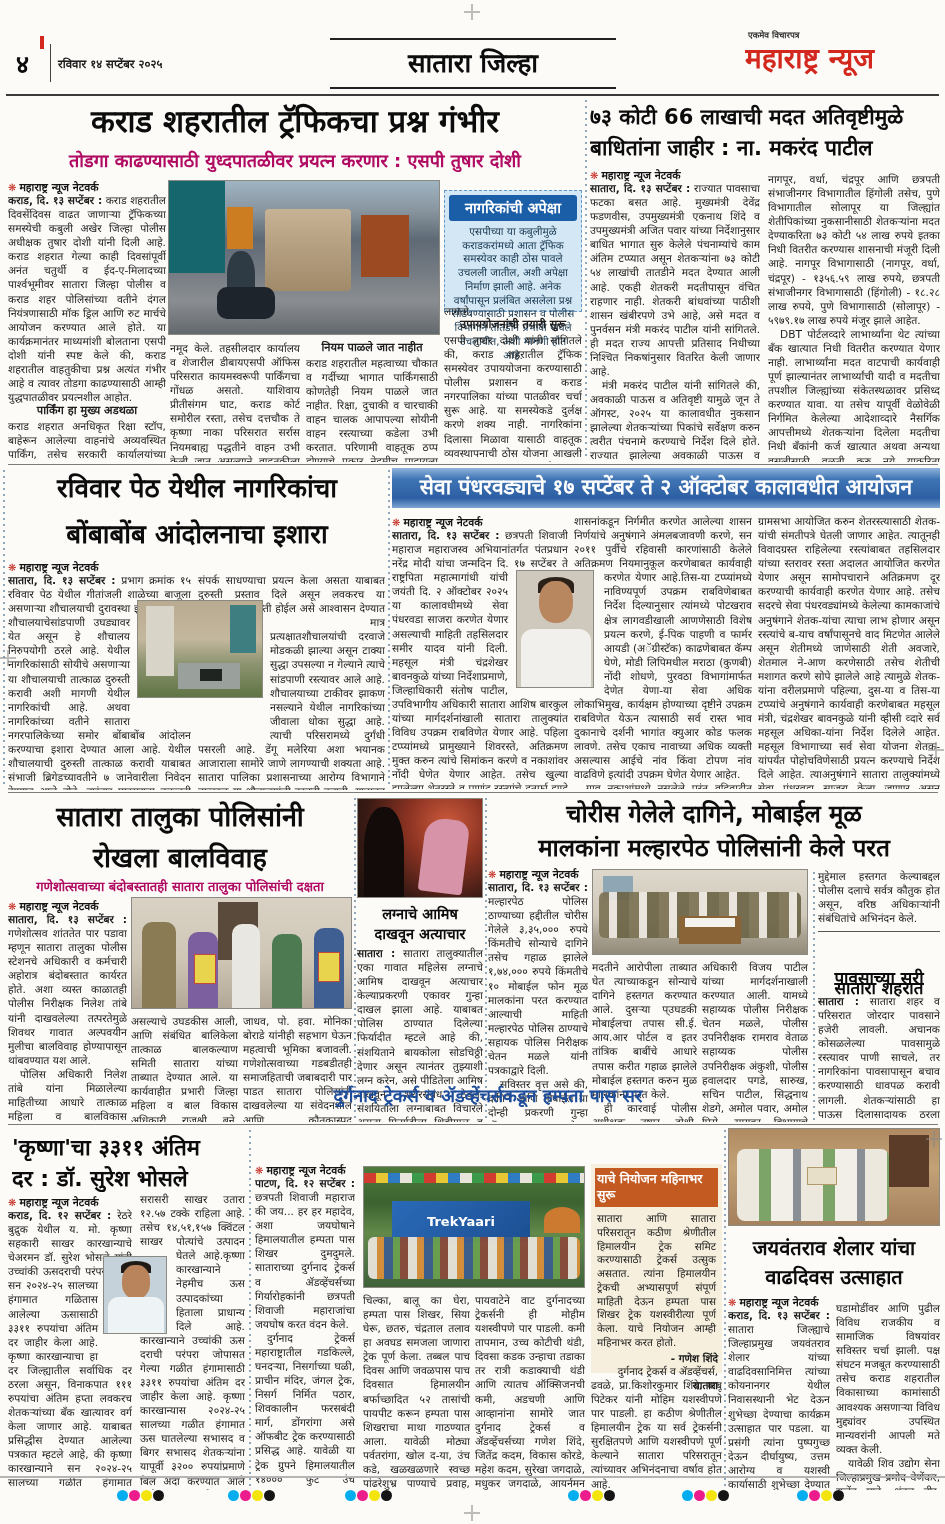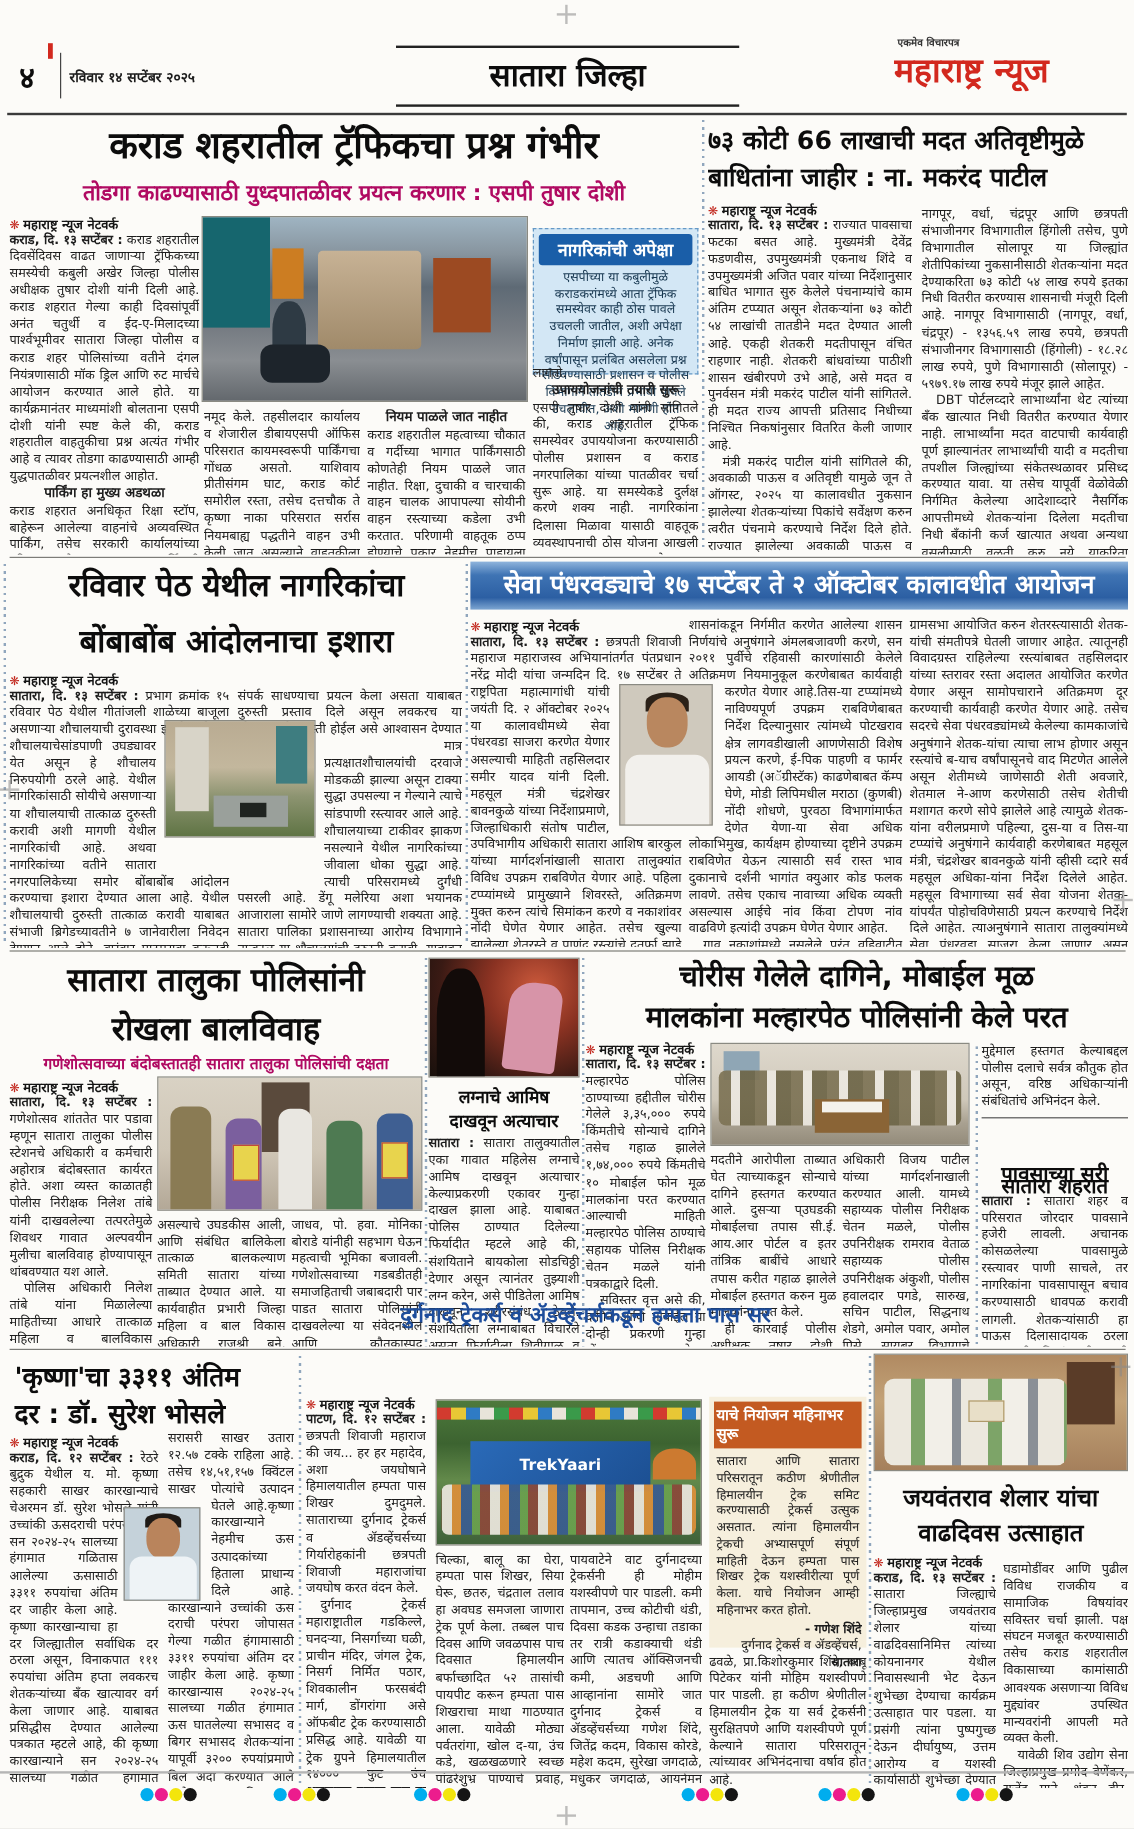--- a/index.html
+++ b/index.html
@@ -223,21 +223,21 @@
   </div>
 
   <div class="abs hl nw center blueh" style="left:253px;top:1083px;width:470px;font-size:18px;">दुर्गनाद ट्रेकर्स व ॲडव्हेंचर्सकडून हम्पता पास सर</div>
   <div class="byline" style="left:255px;top:1162px;"><span class="star">❋</span><span>महाराष्ट्र न्यूज नेटवर्क</span></div>
   <div class="col bt" style="left:255px;top:1176px;width:100px;height:314px;">
     <p><b class="dl">पाटण, दि. १२ सप्टेंबर :</b> <span>छत्रपती शिवाजी महाराज की जय... हर हर महादेव, अशा जयघोषाने हिमालयातील हम्पता पास शिखर दुमदुमले. साताराच्या दुर्गनाद ट्रेकर्स व ॲडव्हेंचर्सच्या गिर्यारोहकांनी छत्रपती शिवाजी महाराजांचा जयघोष करत वंदन केले.</span></p>
     <p class="ind">दुर्गनाद ट्रेकर्स महाराष्ट्रातील गडकिल्ले, घनदऱ्या, निसर्गाच्या घळी, प्राचीन मंदिर, जंगल ट्रेक, निसर्ग निर्मित पठार, शिवकालीन फरसबंदी मार्ग, डोंगरांगा असे ऑफबीट ट्रेक करण्यासाठी प्रसिद्ध आहे. यावेळी या ट्रेक ग्रुपने हिमालयातील १४००० फुट उंच असणाऱ्या हम्पता पास या ट्रेकचे आयोजन केलेले होते. सातारा येथून मुंबई आणि तेथून चंडीगड करत हिमालयातील हम्पता पास या मोहिमेची सुरुवात करण्यात आली. मनाली, जोबरा,</p>
   </div>
   <div class="photo" style="left:363px;top:1166px;width:222px;height:122px;background:linear-gradient(180deg,#4e7a3c 0%,#3c6330 30%,#62894a 55%,#53784a 75%,#3f6138 100%);">
     <div class="ps" style="left:0;top:6px;right:0;height:10px;background:repeating-linear-gradient(90deg,#d23b2f 0 12px,#e8c735 12px 24px,#2f7bc4 24px 36px,#e8e4da 36px 48px,#3a9a4a 48px 60px);"></div>
-    <div class="ps" style="left:28px;top:34px;width:150px;height:42px;background:linear-gradient(135deg,#2a6ab8,#1c4f92);color:#fff;font-weight:bold;font-size:13px;text-align:center;line-height:42px;">TrekYaari</div>
+    <div class="ps" style="left:28px;top:34px;width:138px;height:42px;background:linear-gradient(135deg,#2a6ab8,#1c4f92);color:#fff;font-weight:bold;font-size:13px;text-align:center;line-height:42px;">TrekYaari</div>
     <div class="ps" style="right:4px;top:40px;width:36px;height:26px;background:#cc7a30;border-radius:50% 50% 0 0;"></div>
     <div class="ps" style="left:4px;bottom:8px;right:4px;height:42px;background:repeating-linear-gradient(90deg,#e8e4da 0 9px,#d98f3a 9px 16px,#3a5d8f 16px 25px,#6aa04e 25px 32px,#8a4a3a 32px 40px);border-radius:6px;opacity:.95;"></div>
   </div>
   <div class="col bt" style="left:363px;top:1293px;width:107px;height:197px;">
     <p>चिल्का, बालू का घेरा, हम्पता पास शिखर, सिया घेरू, छतरु, चंद्रताल तलाव हा अवघड समजला जाणारा ट्रेक पूर्ण केला. तब्बल पाच दिवस आणि जवळपास पाच दिवसात हिमालयीन बर्फाच्छादित ५२ तासांची पायपीट करून हम्पता पास शिखराचा माथा गाठण्यात आला. यावेळी मोठ्या पर्वतरांगा, खोल द-या, उंच कडे, खळखळणारे स्वच्छ पांढरेशुभ्र पाण्याचे प्रवाह, बर्फाचा गालिचा, मोठे दगड गोटे, निसरड्या अवघड</p>
   </div>
   <div class="col bt" style="left:475px;top:1293px;width:110px;height:197px;">
     <p>पायवाटेने वाट दुर्गनादच्या ट्रेकर्सनी ही मोहीम यशस्वीपणे पार पाडली. कमी तापमान, उच्च कोटीची थंडी, दिवसा कडक उन्हाचा तडाका तर रात्री कडाक्याची थंडी आणि त्यातच ऑक्सिजनची कमी, अडचणी आणि आव्हानांना सामोरे जात दुर्गनाद ट्रेकर्स व ॲडव्हेंचर्सच्या गणेश शिंदे, जितेंद्र कदम, विकास कोरडे, महेश कदम, सुरेखा जगदाळे, मधुकर जगदाळे, आयर्नमन डॉ.दीपक निकम, प्रभाकर</p>
   </div>
   <div class="obox" style="left:591px;top:1164px;width:131px;height:209px;">

